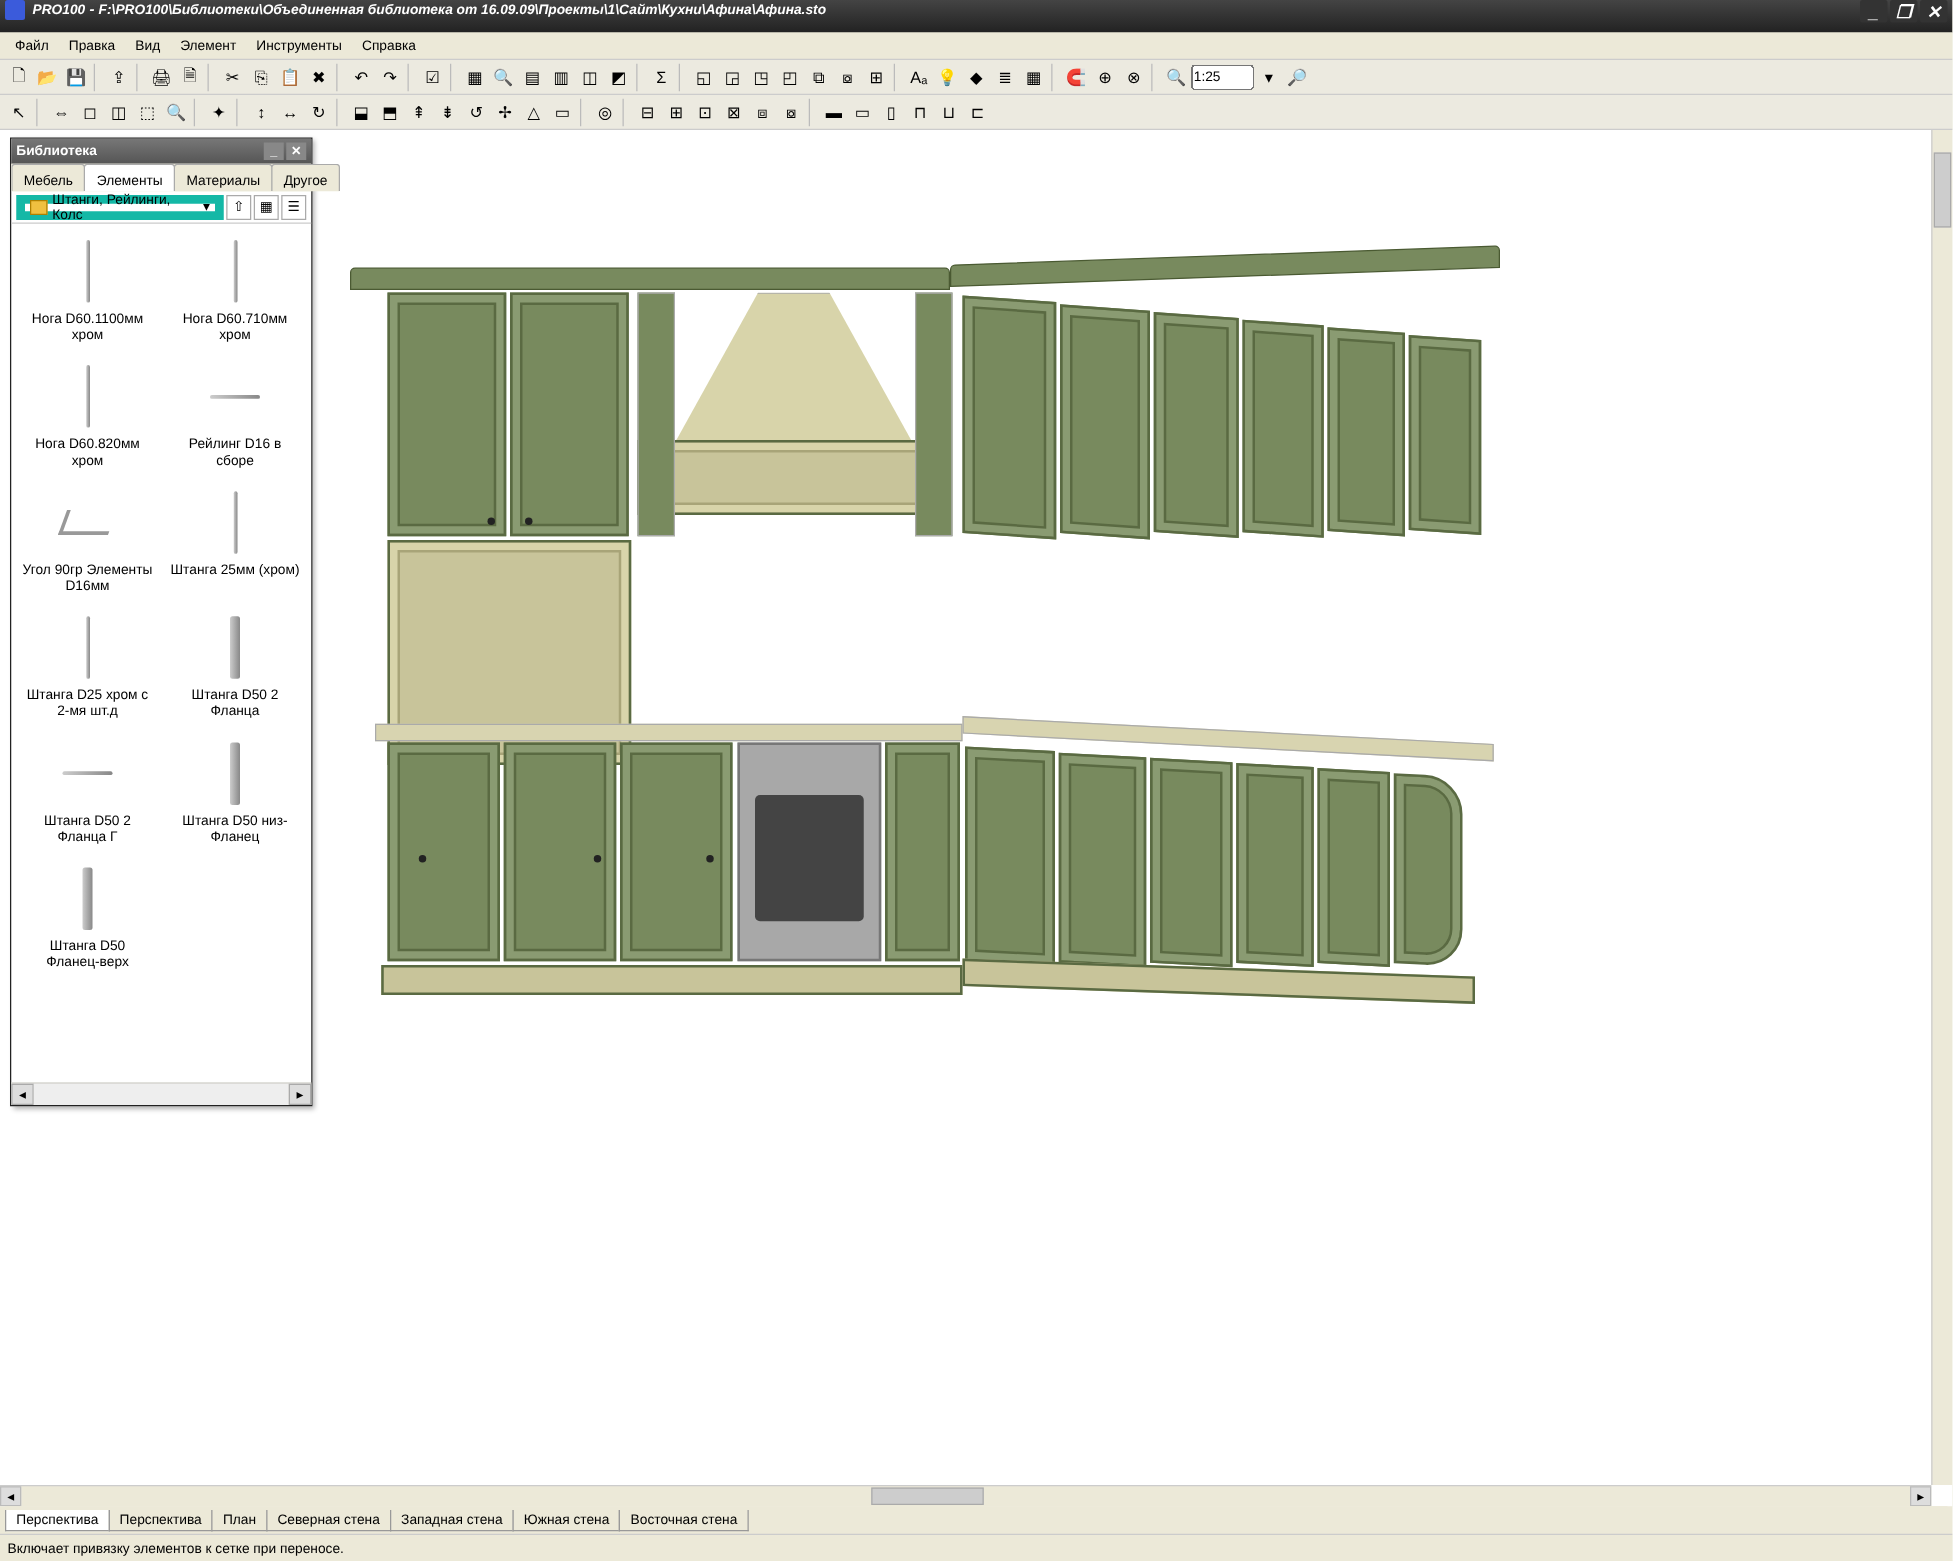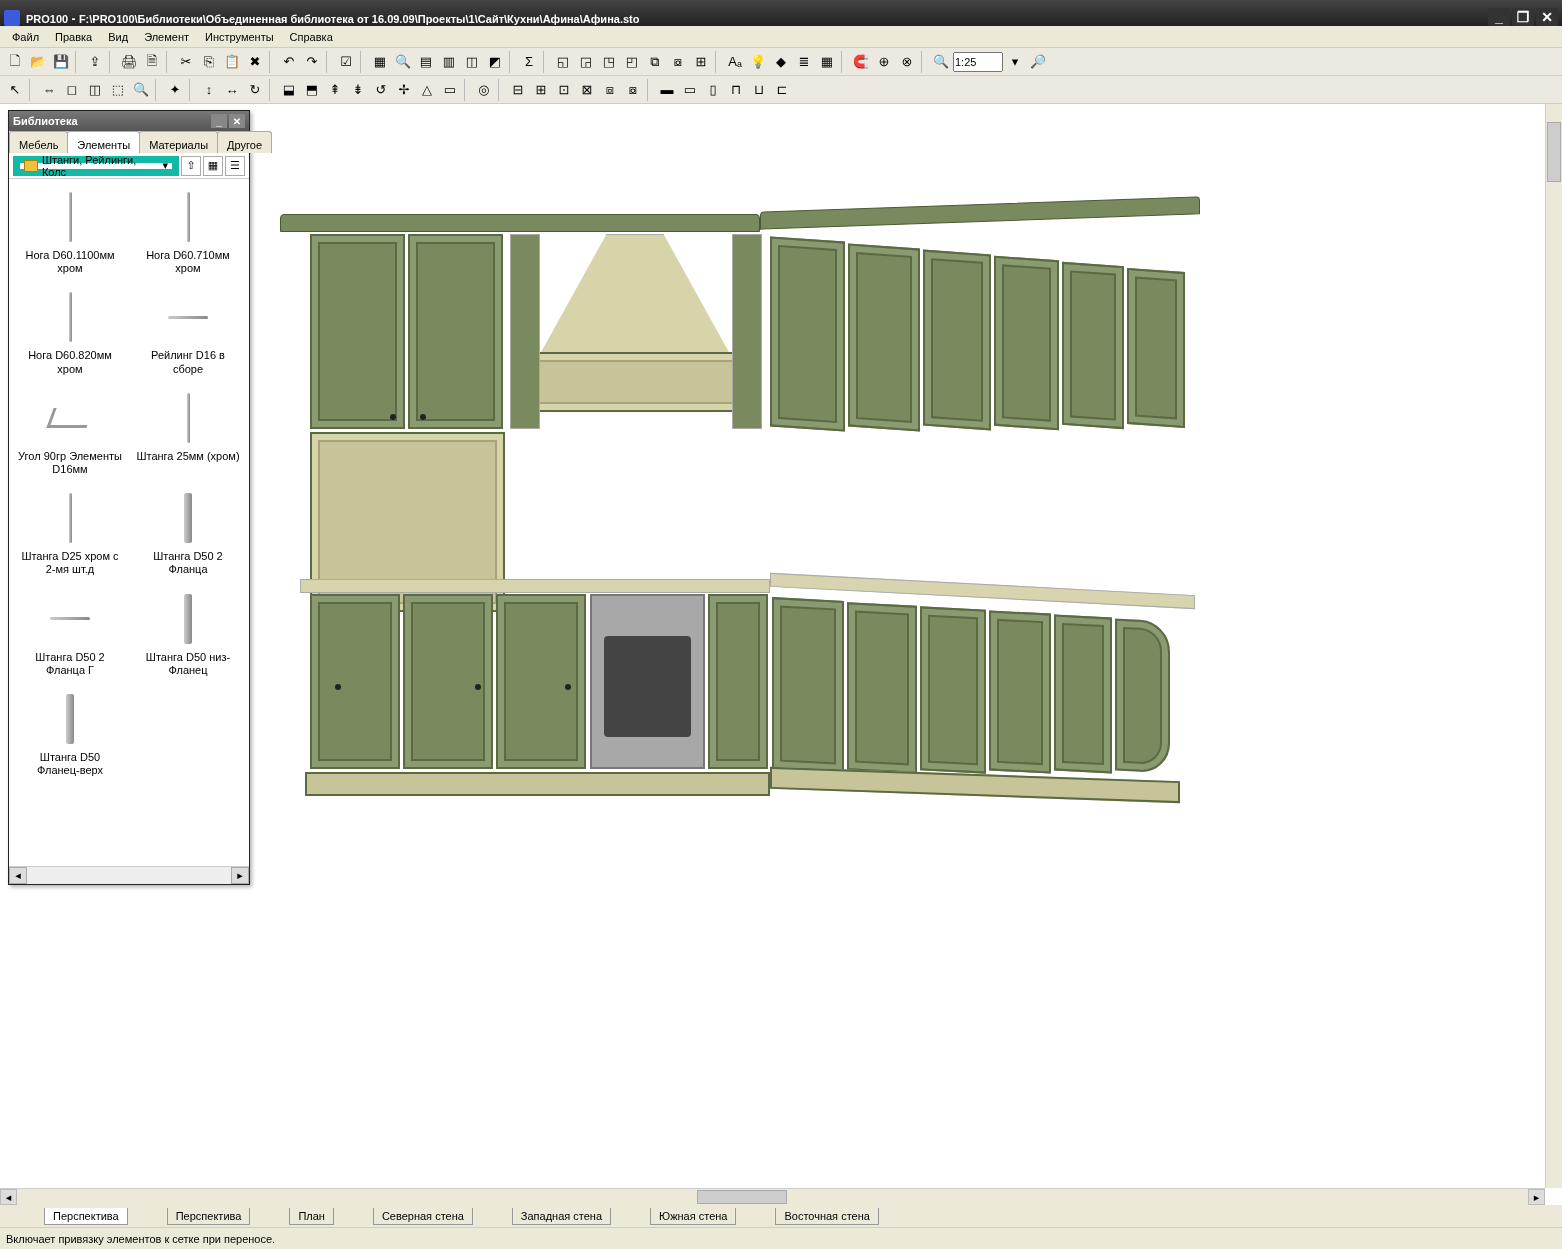--- a/index.html
+++ b/index.html
@@ -1,19 +1,19 @@
 <!DOCTYPE html>
 <html><head>
 <meta charset="utf-8">
 <style>
 * { margin:0; padding:0; box-sizing:border-box; font-family:Tahoma,Arial,sans-serif; font-size:11px; }
 body { width:1562px; height:1249px; background:#ece9d8; overflow:hidden; position:relative; }
 
 
-.titlebar { height:26px; background:linear-gradient(#444,#222); color:#fff; display:flex; align-items:flex-end; padding:0 4px; }
+.titlebar { height:26px; background:linear-gradient(#444,#222); color:#fff; display:flex; align-items:flex-start; padding:0 4px;font-style:italic; }
 .titlebar .icon-app { width:16px;height:16px;background:#3b5bdb;border-radius:2px;margin-right:6px; }
 .titlebar .title { flex:1; font-weight:bold; font-size:12px; }
 .titlebar .winbtn { width:22px;height:18px;margin-left:2px;background:#333;color:#fff;display:flex;align-items:center;justify-content:center;border-radius:2px;cursor:pointer;font-size:14px;font-weight:bold; }
 
 
 .menubar { height:22px; background:#ece9d8; display:flex; align-items:center; padding:0 4px; border-bottom:1px solid #ccc; }
 .menubar .mitem { padding:3px 8px; cursor:pointer; }
 
 
 .toolbar { height:28px; background:#eceae0; display:flex; align-items:center; padding:0 4px; border-bottom:1px solid #ccc; gap:1px; }
@@ -62,21 +62,21 @@
 .cab { position:absolute; background:#788a5e; border:2px solid #5a6a42; box-shadow:inset 0 0 0 6px #8a9b72, inset 0 0 0 8px #5a6a42; }
 .cab.light { background:#c8c49a; box-shadow:inset 0 0 0 6px #d8d4aa, inset 0 0 0 8px #a8a478; }
 .handle { position:absolute; width:6px;height:6px;background:#222;border-radius:50%; }
 .crown { position:absolute; height:18px; background:#788a5e; border:1px solid #4a5a32; border-radius:4px 4px 0 0; }
 .oven { position:absolute; background:#a8a8a8; border:2px solid #777; }
 .ovenglass { position:absolute; background:#444; border-radius:4px; }
 .counter { position:absolute; height:14px; background:#d8d4b0; border:1px solid #aaa; }
 .hood { position:absolute; background:#d8d4aa; border:1px solid #aaa; }
 
 .bottomtabs { position:absolute; left:4px; bottom:24px; right:4px; height:20px; display:flex; align-items:flex-end; background:#ece9d8; }
-.btab { padding:2px 8px; border:1px solid #999; border-top:none; background:#ece9d8; font-size:11px; cursor:pointer; margin-right:-1px;margin-left:40px; }
+.btab { padding:2px 8px; border:1px solid #999; border-top:none; background:#ece9d8; font-size:11px; cursor:pointer; margin-right:-1px; }
 .btab.active { background:#fff; }
 
 .statusbar { position:absolute; left:0; bottom:0; right:0; height:22px; background:#ece9d8; border-top:1px solid #ccc; display:flex; align-items:center; padding:0 6px; }
 
 
 .gnew::before{content:"🗋";} .gopen::before{content:"📂";} .gsave::before{content:"💾";}
 .gprint::before{content:"🖨";} .gcut::before{content:"✂";} .gcopy::before{content:"⎘";}
 .gpaste::before{content:"📋";} .gundo::before{content:"↶";} .gredo::before{content:"↷";}
 </style>
 </head>

